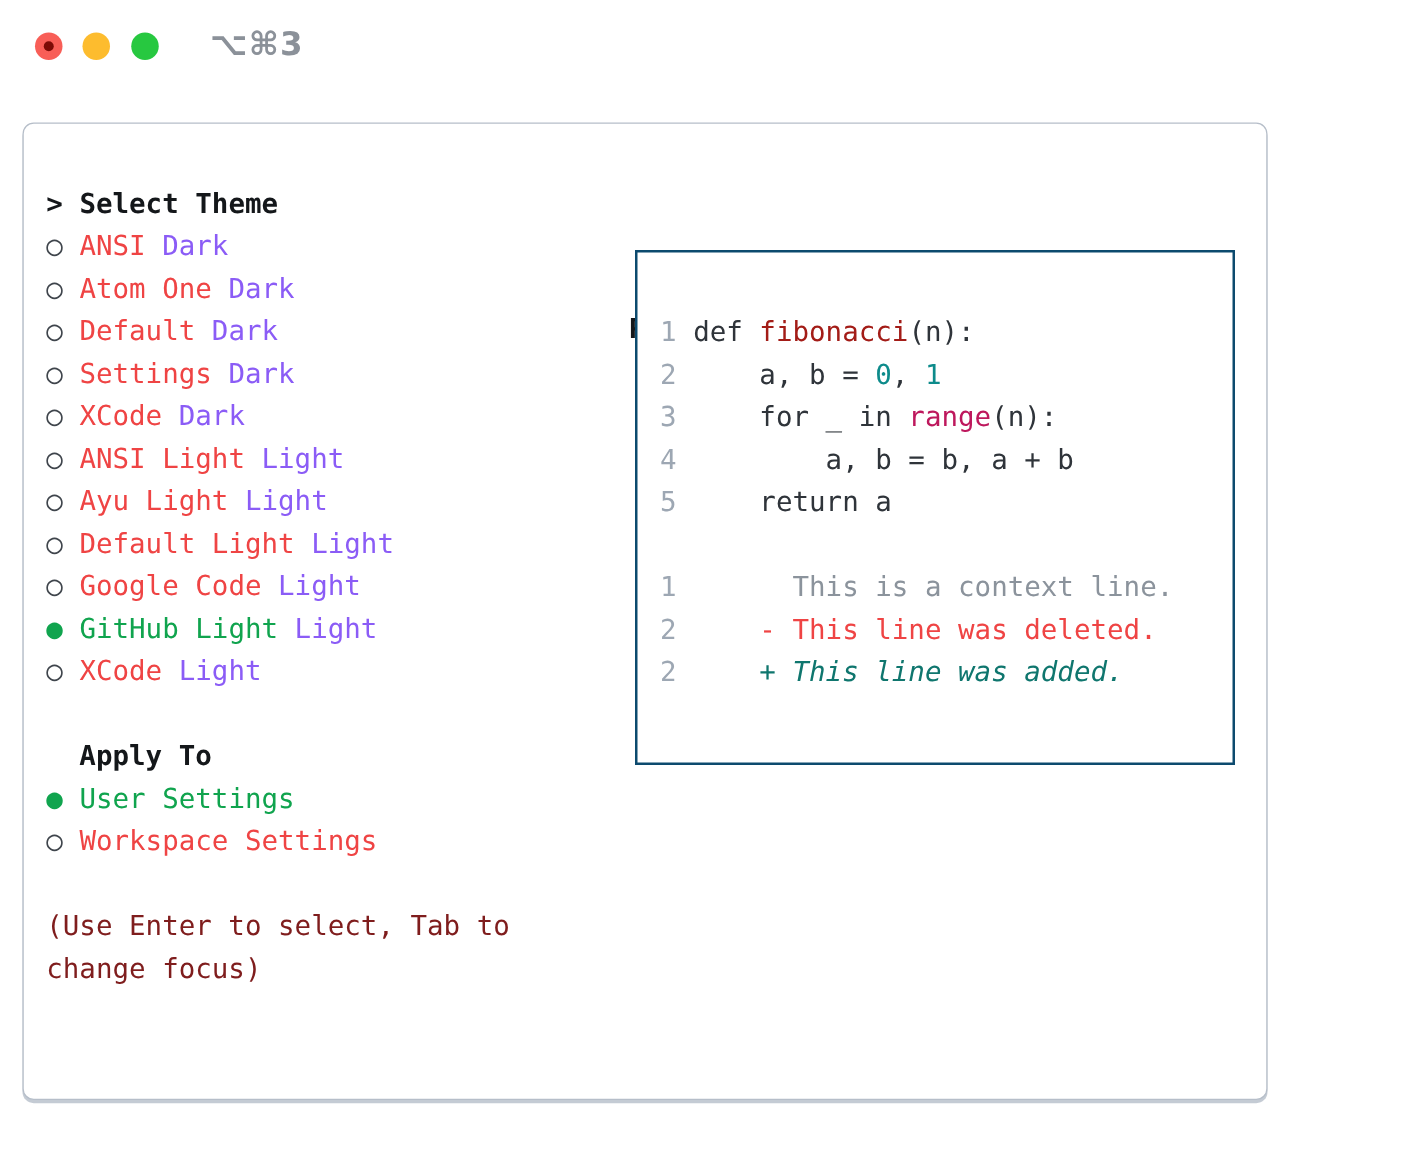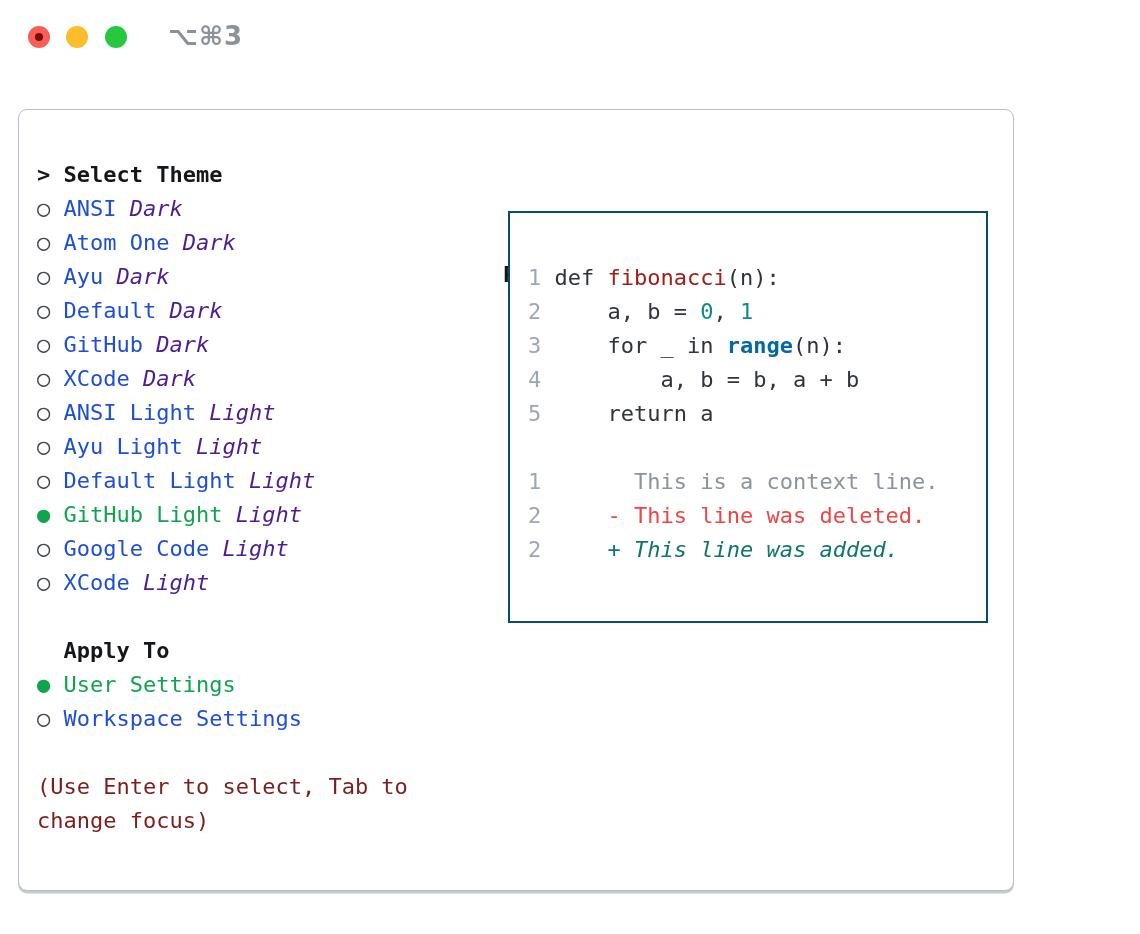--- a/index.html
+++ b/index.html
@@ -16,45 +16,45 @@
   .light.red::after { content:""; position:absolute; left:7px; top:7px; width:8px; height:8px;
                       border-radius:50%; background:#7c0b06; }
   .light.yellow { left:66px;  background:#fdbc2e; }
   .light.green  { left:105px; background:#27c840; }
   .win-title { position:absolute; left:168px; top:21px; font-family:"DejaVu Sans", sans-serif;
                font-size:26px; font-weight:600; color:#8b9199; letter-spacing:1px; }
 
   
   .panel { position:absolute; left:18px; top:98px; width:994px; height:780px;
            border:1.5px solid #b6bec9; border-radius:9px; background:#ffffff;
-           box-shadow:0 2.5px 0 rgba(148,160,176,.55);margin-top:11px; }
+           box-shadow:0 2.5px 0 rgba(148,160,176,.55); }
 
   
   .left-col { position:absolute; left:18px; top:48px; font-size:22px; line-height:34px; }
   .row { white-space:pre; min-height:34px; }
   .prompt { font-weight:bold; color:#14171a; }
   .hdr    { font-weight:bold; color:#14171a; }
   .mark   { color:#3f454c; }
-  .name   { color:#1d4ed8; }
-  .variant{ color:#4c1d95;font-style:italic; }
+  .name   { color:#ef4444; }
+  .variant{ color:#8b5cf6; }
   .sel    { color:#10a44e; }
   .help   { color:#7f1d1d; }
 
   
   .preview-label { position:absolute; left:484px; top:148px; font-size:22px; line-height:34px;
                    font-weight:bold; color:#14171a; white-space:pre; }
   .preview-box { position:absolute; left:489px; top:101px; width:476px; height:408px;
                  border:2px solid #0c4a6e; background:#ffffff; }
   .code-pre { position:absolute; left:18px; top:48px; font-size:22px; line-height:34px; }
   .code-line { white-space:pre; min-height:34px; }
   .ln      { color:#9da7b3; }
   .code    { color:#2f343a; }
   .fn      { color:#a31c17; }
   .num     { color:#0d8b8b; }
-  .builtin { color:#0369a1;font-weight:bold; }
+  .builtin { color:#be185d; }
   .ctx     { color:#8b939c; }
   .del     { color:#ef4444; }
   .add     { color:#0f766e;font-style:italic; }
 </style>
 </head>
 <body>
 
 <div class="window">
 
   <div class="titlebar">
@@ -62,29 +62,28 @@
     <div class="light yellow"></div>
     <div class="light green"></div>
     <div class="win-title">⌥⌘3</div>
   </div>
 
   <div class="panel">
     <div class="left-col" id="left-col">
         <div class="row"><span class="prompt">&gt; </span><span class="hdr">Select Theme</span></div>
         <div class="row"><span class="mark">○ </span><span class="name">ANSI </span><span class="variant">Dark</span></div>
         <div class="row"><span class="mark">○ </span><span class="name">Atom One </span><span class="variant">Dark</span></div>
-        <div class="row"><span class="mark">○ </span><span class="name">Ayu </span><span class="variant">Dark</span></div>
         <div class="row"><span class="mark">○ </span><span class="name">Default </span><span class="variant">Dark</span></div>
-        <div class="row"><span class="mark">○ </span><span class="name">GitHub </span><span class="variant">Dark</span></div>
+        <div class="row"><span class="mark">○ </span><span class="name">Settings </span><span class="variant">Dark</span></div>
         <div class="row"><span class="mark">○ </span><span class="name">XCode </span><span class="variant">Dark</span></div>
         <div class="row"><span class="mark">○ </span><span class="name">ANSI Light </span><span class="variant">Light</span></div>
         <div class="row"><span class="mark">○ </span><span class="name">Ayu Light </span><span class="variant">Light</span></div>
         <div class="row"><span class="mark">○ </span><span class="name">Default Light </span><span class="variant">Light</span></div>
+        <div class="row"><span class="mark">○ </span><span class="name">Google Code </span><span class="variant">Light</span></div>
         <div class="row"><span class="sel">● </span><span class="sel">GitHub Light </span><span class="variant">Light</span></div>
-        <div class="row"><span class="mark">○ </span><span class="name">Google Code </span><span class="variant">Light</span></div>
         <div class="row"><span class="mark">○ </span><span class="name">XCode </span><span class="variant">Light</span></div>
         <div class="row"><span>&nbsp;</span></div>
         <div class="row"><span class="hdr">  Apply To</span></div>
         <div class="row"><span class="sel">● </span><span class="sel">User Settings</span></div>
         <div class="row"><span class="mark">○ </span><span class="name">Workspace Settings</span></div>
         <div class="row"><span>&nbsp;</span></div>
         <div class="row"><span class="help">(Use Enter to select, Tab to</span></div>
         <div class="row"><span class="help">change focus)</span></div>
       </div>
 

